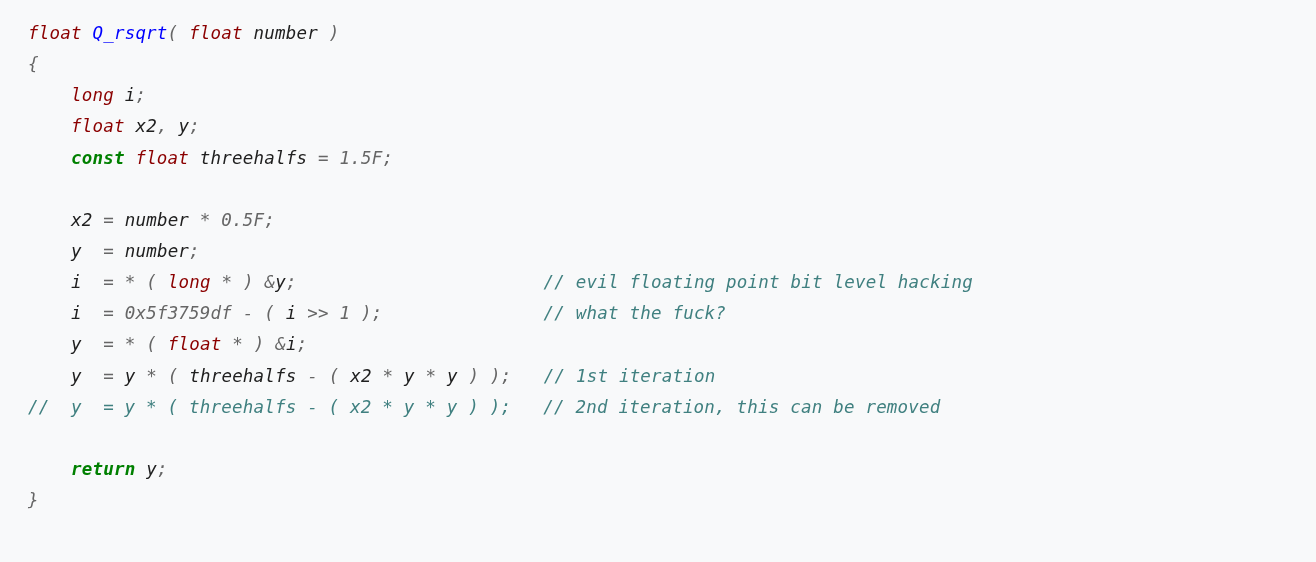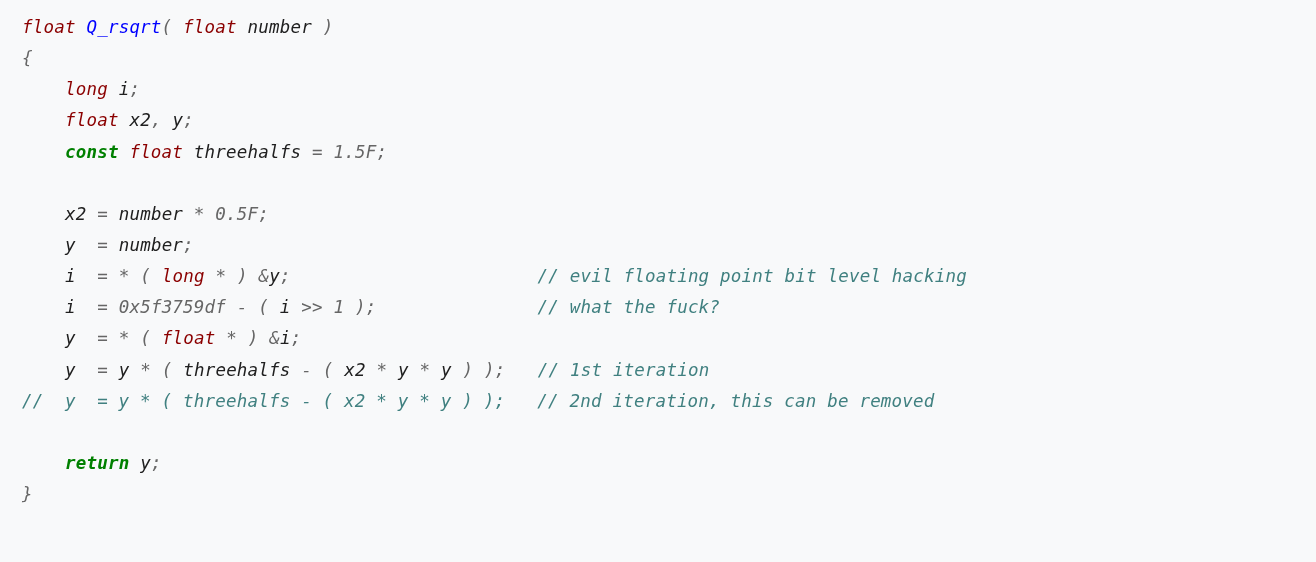--- a/index.html
+++ b/index.html
@@ -7,21 +7,21 @@
     padding: 0;
     width: 1316px;
     height: 562px;
     background: #f8f9fa;
     font-family: "Menlo", "Consolas", "DejaVu Sans Mono", monospace;
     font-size: 17.5px;
     font-style: italic;
     letter-spacing: 0.2px;
   }
   pre.code {
-    margin: 2px;
+    margin: 8px;
     padding: 10px 20px 10px 20px;
     line-height: 1.78;
     white-space: pre;
     font-family: inherit;
   }
   .kw  { color: #008000; font-weight: 600; }   
   .typ { color: #8b0000; }                     
   .fn  { color: #0000ff; }                     
   .num { color: #666666; }                     
   .op  { color: #666666; }                     

